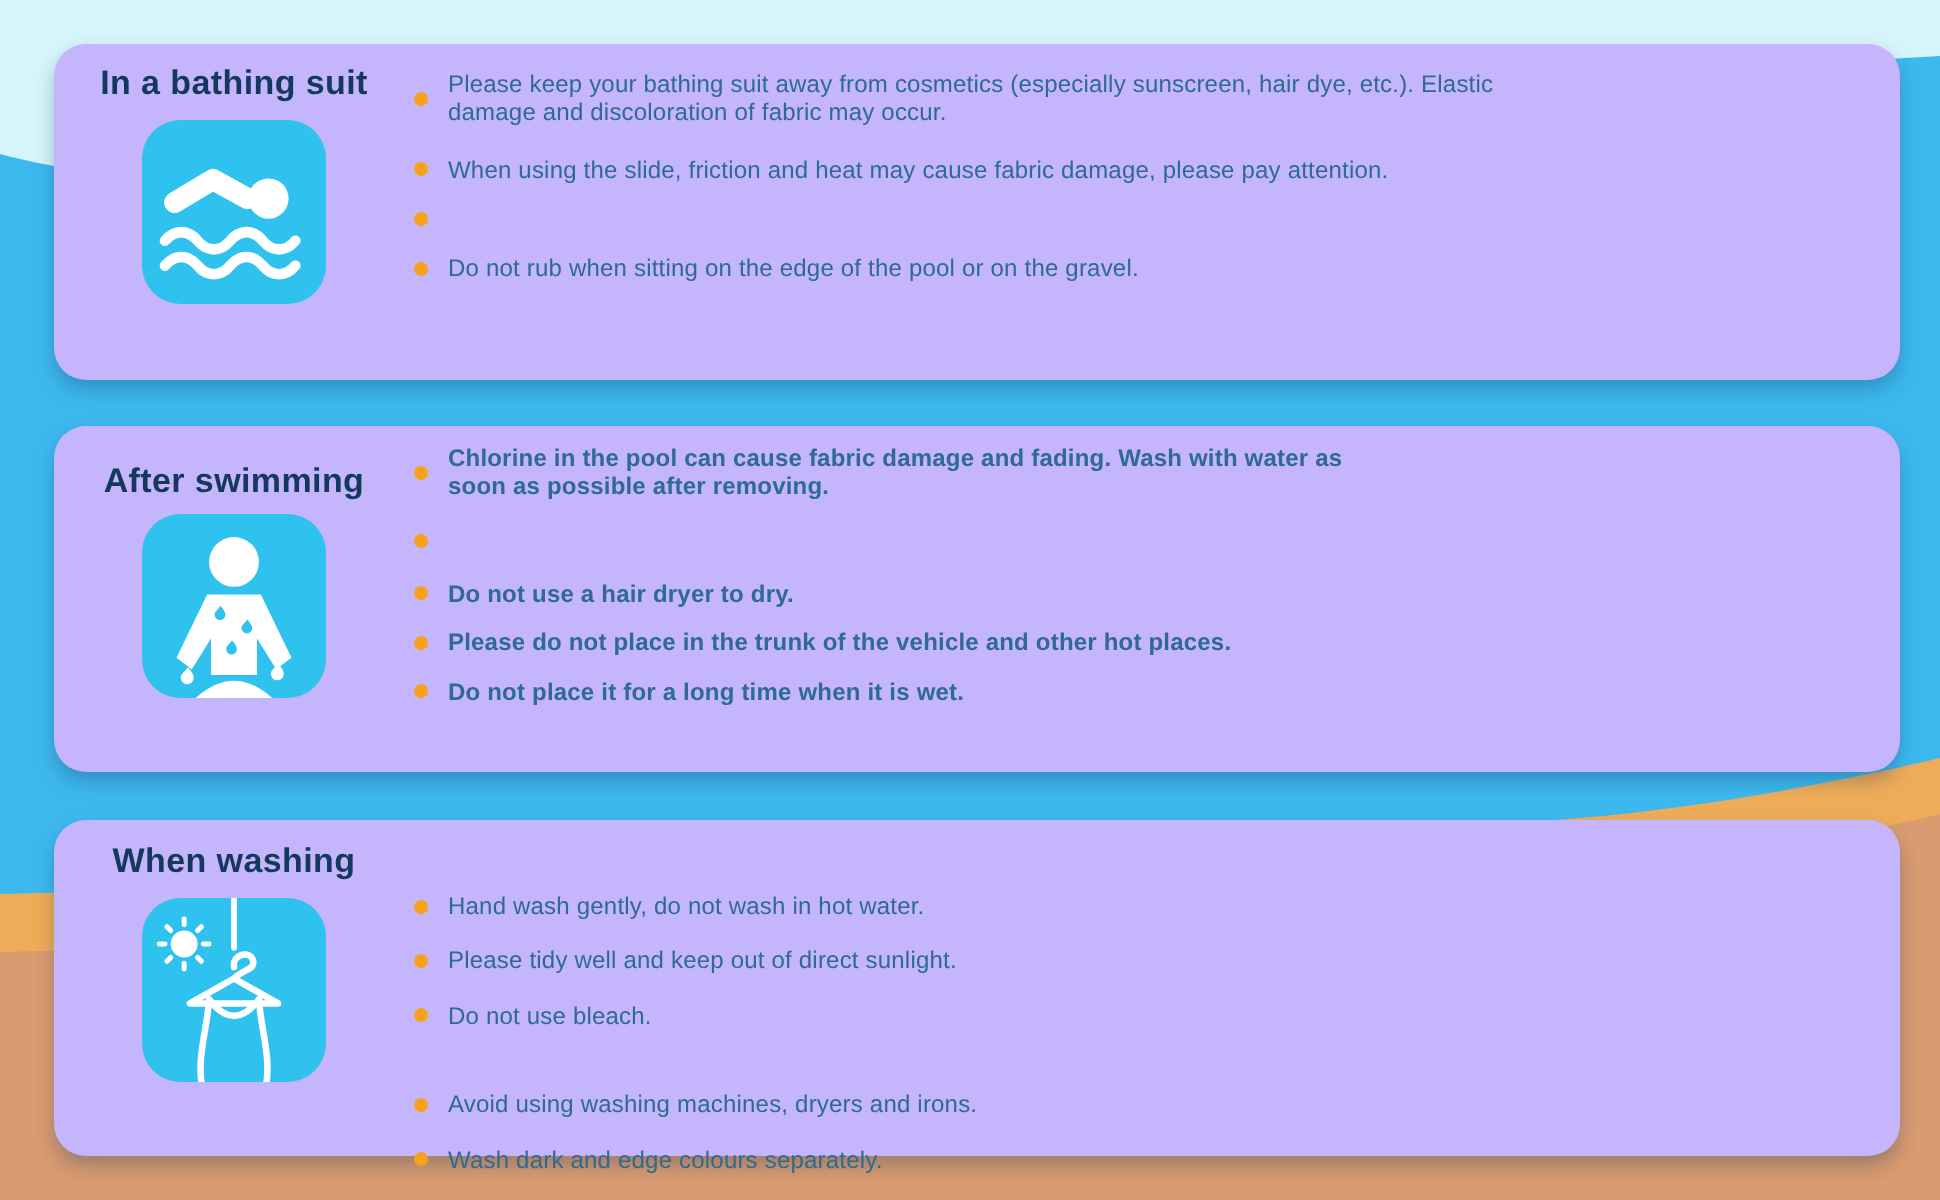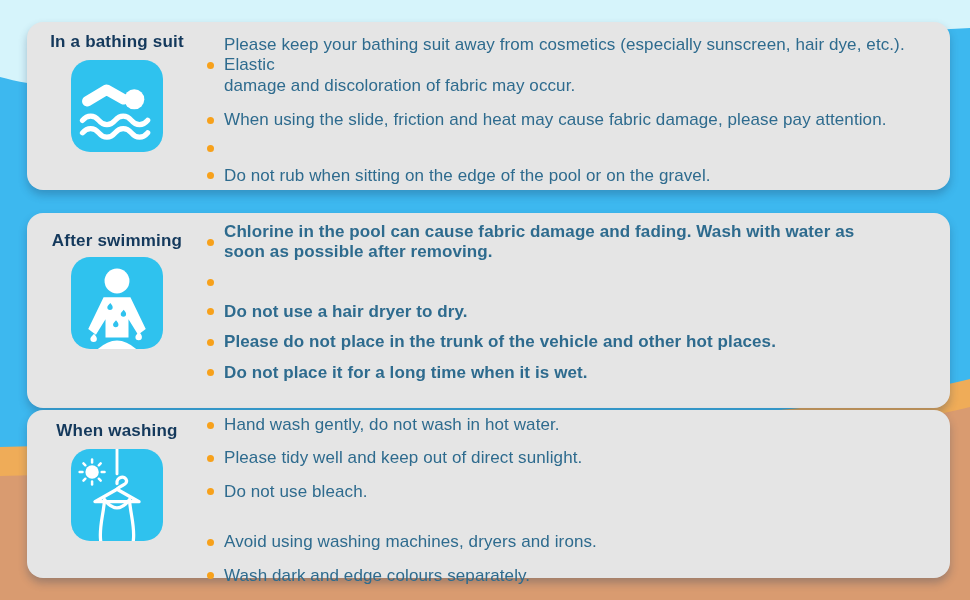--- a/index.html
+++ b/index.html
@@ -5,57 +5,57 @@
   html,body{margin:0;padding:0;}
   body{
     width:970px;height:600px;overflow:hidden;
     font-family:"Liberation Sans", sans-serif;
     position:relative;
   }
   .stage{position:absolute;inset:0;width:970px;height:600px;}
   .bg{position:absolute;inset:0;z-index:0;}
   .card{
     position:absolute;left:27px;width:923px;
-    background:#e5e5e5;border-radius:16px;
+    background:#c4b5fd;border-radius:16px;
     box-shadow:0 5px 9px rgba(30,60,95,.30);
     display:flex;z-index:2;box-sizing:border-box;
   }
   .card-1{top:22px;height:168px;}
-  .card-2{top:213px;height:195px;}
+  .card-2{top:213px;height:173px;}
   .card-3{top:410px;height:168px;}
   .left-col{
     width:180px;flex:none;display:flex;flex-direction:column;
     align-items:center;
   }
   .card-title{
     color:#14395c;font-weight:700;font-size:17px;letter-spacing:.2px;
     white-space:nowrap;
   }
   .card-1 .card-title{margin-top:10px;}
   .card-2 .card-title{margin-top:18px;}
   .card-3 .card-title{margin-top:11px;}
   .icon-box{margin-top:8px;width:92px;height:92px;}
   .card-2 .icon-box{margin-top:6px;}
   .icon-box svg{width:92px;height:92px;display:block;}
   .list{flex:1;padding-right:28px;display:flex;flex-direction:column;}
   .card-1 .list{padding-top:13px;}
   .card-2 .list{padding-top:9px;font-weight:bold;}
-  .card-3 .list{padding-top:5px;}
+  .card-3 .list{padding-top:36px;}
   .item{display:flex;align-items:center;}
   .card-1 .item{margin-bottom:14px;}
   .card-2 .item{margin-bottom:10px;}
   .card-2 .item:nth-child(1),.card-2 .item:nth-child(2){margin-bottom:16px;}
   .card-3 .item{margin-bottom:13px;}
   .card-3 .item:nth-child(3){margin-bottom:30px;}
   .bullet{
     flex:none;width:7px;height:7px;border-radius:50%;
     background:#f7a11b;margin-right:10px;
   }
   .item-text{
-    color:#2e6b8e;font-size:17px;line-height:1.2;
+    color:#2e6b8e;font-size:12px;line-height:1.2;
     white-space:pre-line;letter-spacing:.1px;
   }
 </style>
 </head>
 <body>
 
 <div class="stage">
 
   <svg class="bg" viewBox="0 0 970 600" preserveAspectRatio="none" aria-hidden="true">
     <rect x="0" y="0" width="970" height="600" fill="#3db8ef"></rect>

